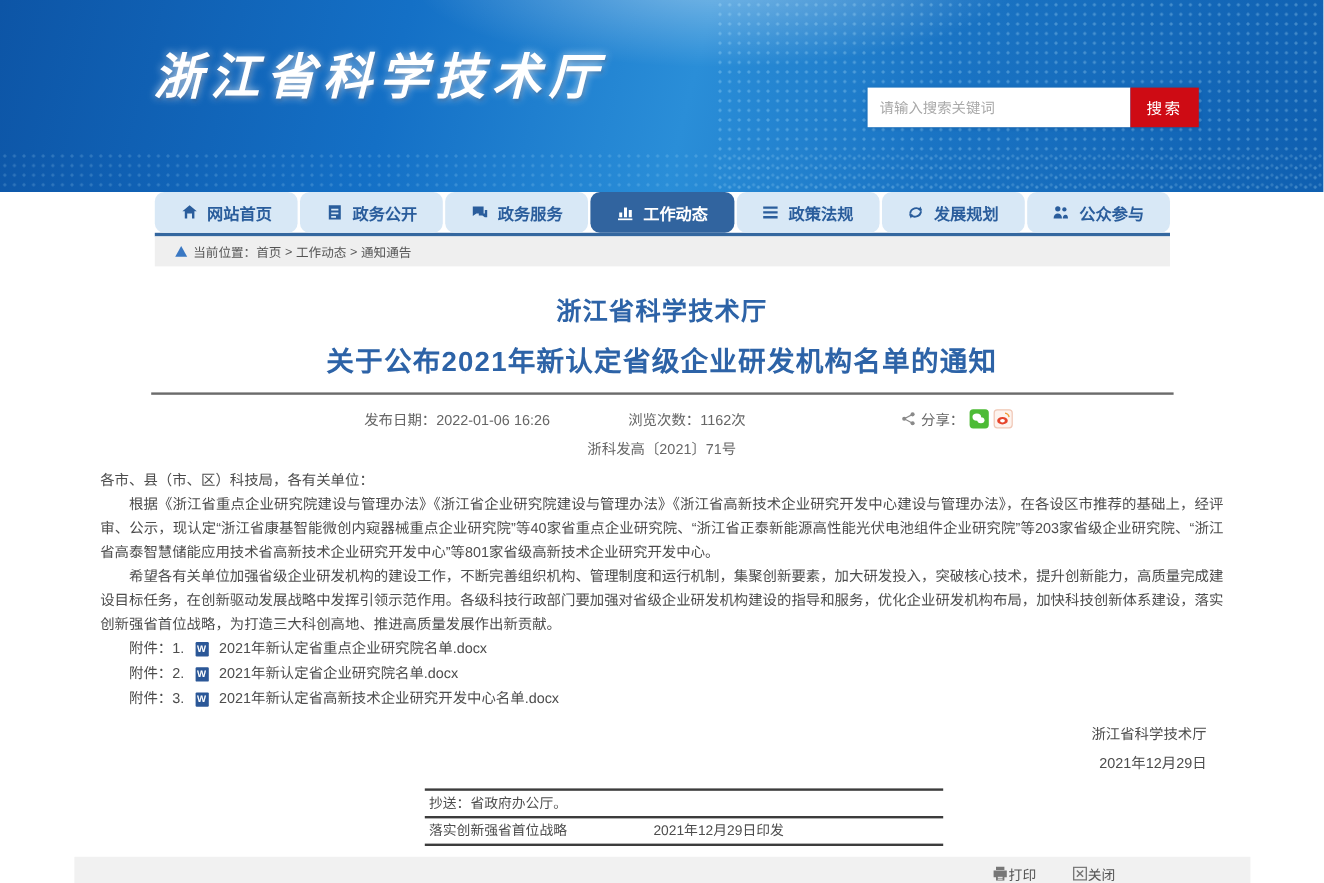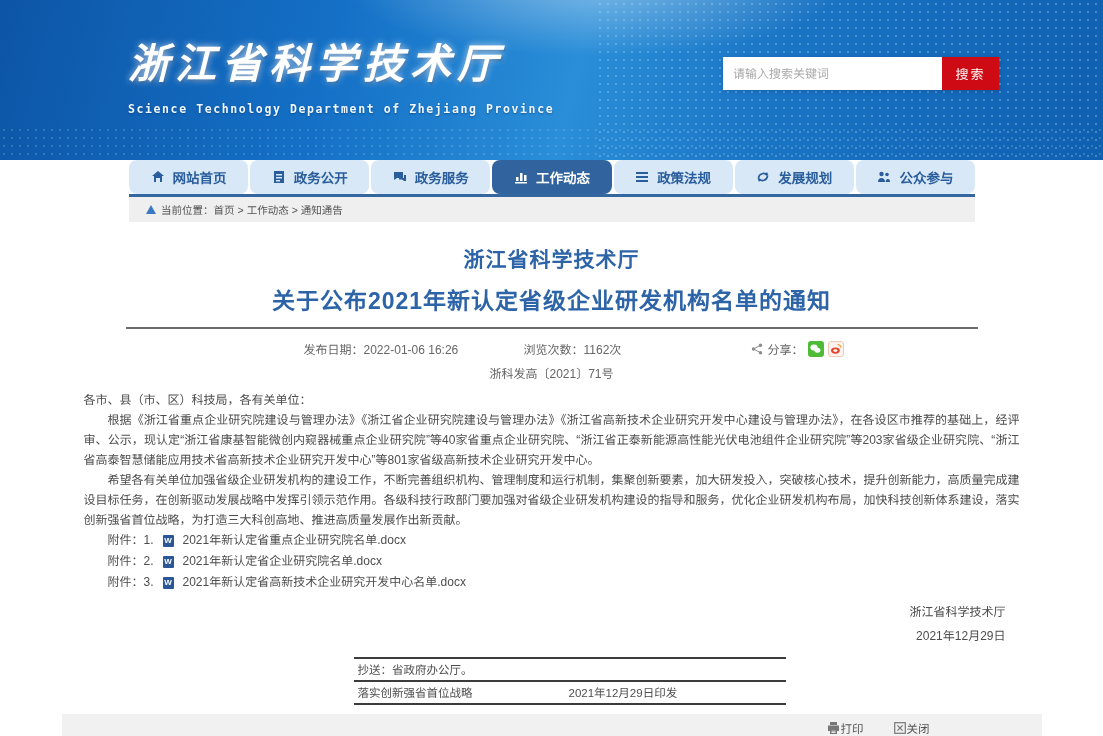--- a/index.html
+++ b/index.html
@@ -17,21 +17,21 @@
     background-size: 8px 8px; opacity:.38; }
   .banner::before { right:0; top:0; width:46%; height:100%; }
   .banner::after  { left:0; bottom:0; width:100%; height:34px; opacity:.25; }
   .logo { position:absolute; left:128px; top:30px; color:#fff; z-index:2; }
   .logo-title { font-family:"DejaVu Serif","Liberation Serif",serif; font-style:italic;
     font-weight:bold; font-size:41px; letter-spacing:6px; color:#fff;
     text-shadow:0 0 7px rgba(255,255,255,.75), 1px 2px 3px rgba(0,40,90,.45); }
   .logo-sub { margin-top:12px; font-family:"DejaVu Sans Mono","Liberation Mono",monospace;
     font-weight:bold; font-size:11.5px; letter-spacing:1.6px; color:#eef7ff;
     text-shadow:0 1px 2px rgba(0,40,90,.5); }
-  .search { position:absolute; right:104px; top:57px; width:276px; height:33px;
+  .search { position:absolute; right:104px; top:73px; width:276px; height:33px;
     display:flex; z-index:2; box-shadow:0 1px 4px rgba(0,30,70,.25); }
   .search input { flex:1; border:none; outline:none; padding:0 10px; font-size:12px;
     color:#555; background:#fff; }
   .search input::placeholder { color:#a9a9a9; }
   .search button { width:57px; border:none; background:#ce0b14; color:#fff;
     font-size:13px; letter-spacing:2px; cursor:pointer; }
 
   
   .nav { width:846px; margin-left:129px; height:37px; display:flex;
     border-bottom:3px solid #34679f; background:#fff; }
@@ -76,36 +76,35 @@
   .attach-row a { color:#4d4d4d; text-decoration:none; cursor:pointer; }
   .doc-ico { display:inline-block; width:11px; height:12px; background:#2b5797;
     color:#fff; font-size:8px; font-weight:bold; line-height:12px; text-align:center;
     border-radius:1px; margin:0 3px; }
   .signature { margin-top:7px; text-align:right; padding-right:14px; line-height:24px; }
 
   .cc-table { width:432px; margin:9px 0 0 270px; border-top:2px solid #3c3c3c;
     font-size:11.5px; color:#4d4d4d; }
   .cc-row { display:flex; height:23px; align-items:center;
     border-bottom:2px solid #3c3c3c; padding-left:4px; }
-  .cc-issue-date { margin-left:96px; }
+  .cc-issue-date { margin-left:72px; }
 
   
   .footbar { width:980px; margin:9px auto 0; height:27px; background:#f1f1f1;
     display:flex; align-items:center; justify-content:flex-end;
     padding-right:112px; gap:30px; font-size:11.5px; color:#555; }
   .footbar .tool { display:flex; align-items:center; gap:1px; cursor:pointer;
     color:#555; text-decoration:none; }
 </style>
 </head>
 <body>
 
 <div class="banner">
   <div class="logo">
     <div class="logo-title">浙江省科学技术厅</div>
-    <div class="logo-sub">Science Technology Department of Zhejiang Province</div>
   </div>
   <div class="search">
     <input type="text" placeholder="请输入搜索关键词" style="">
     <button>搜索</button>
   </div>
 </div>
 
 <div class="nav">
   <a class="nav-item">
     <svg width="14" height="14" viewBox="0 0 14 14">

